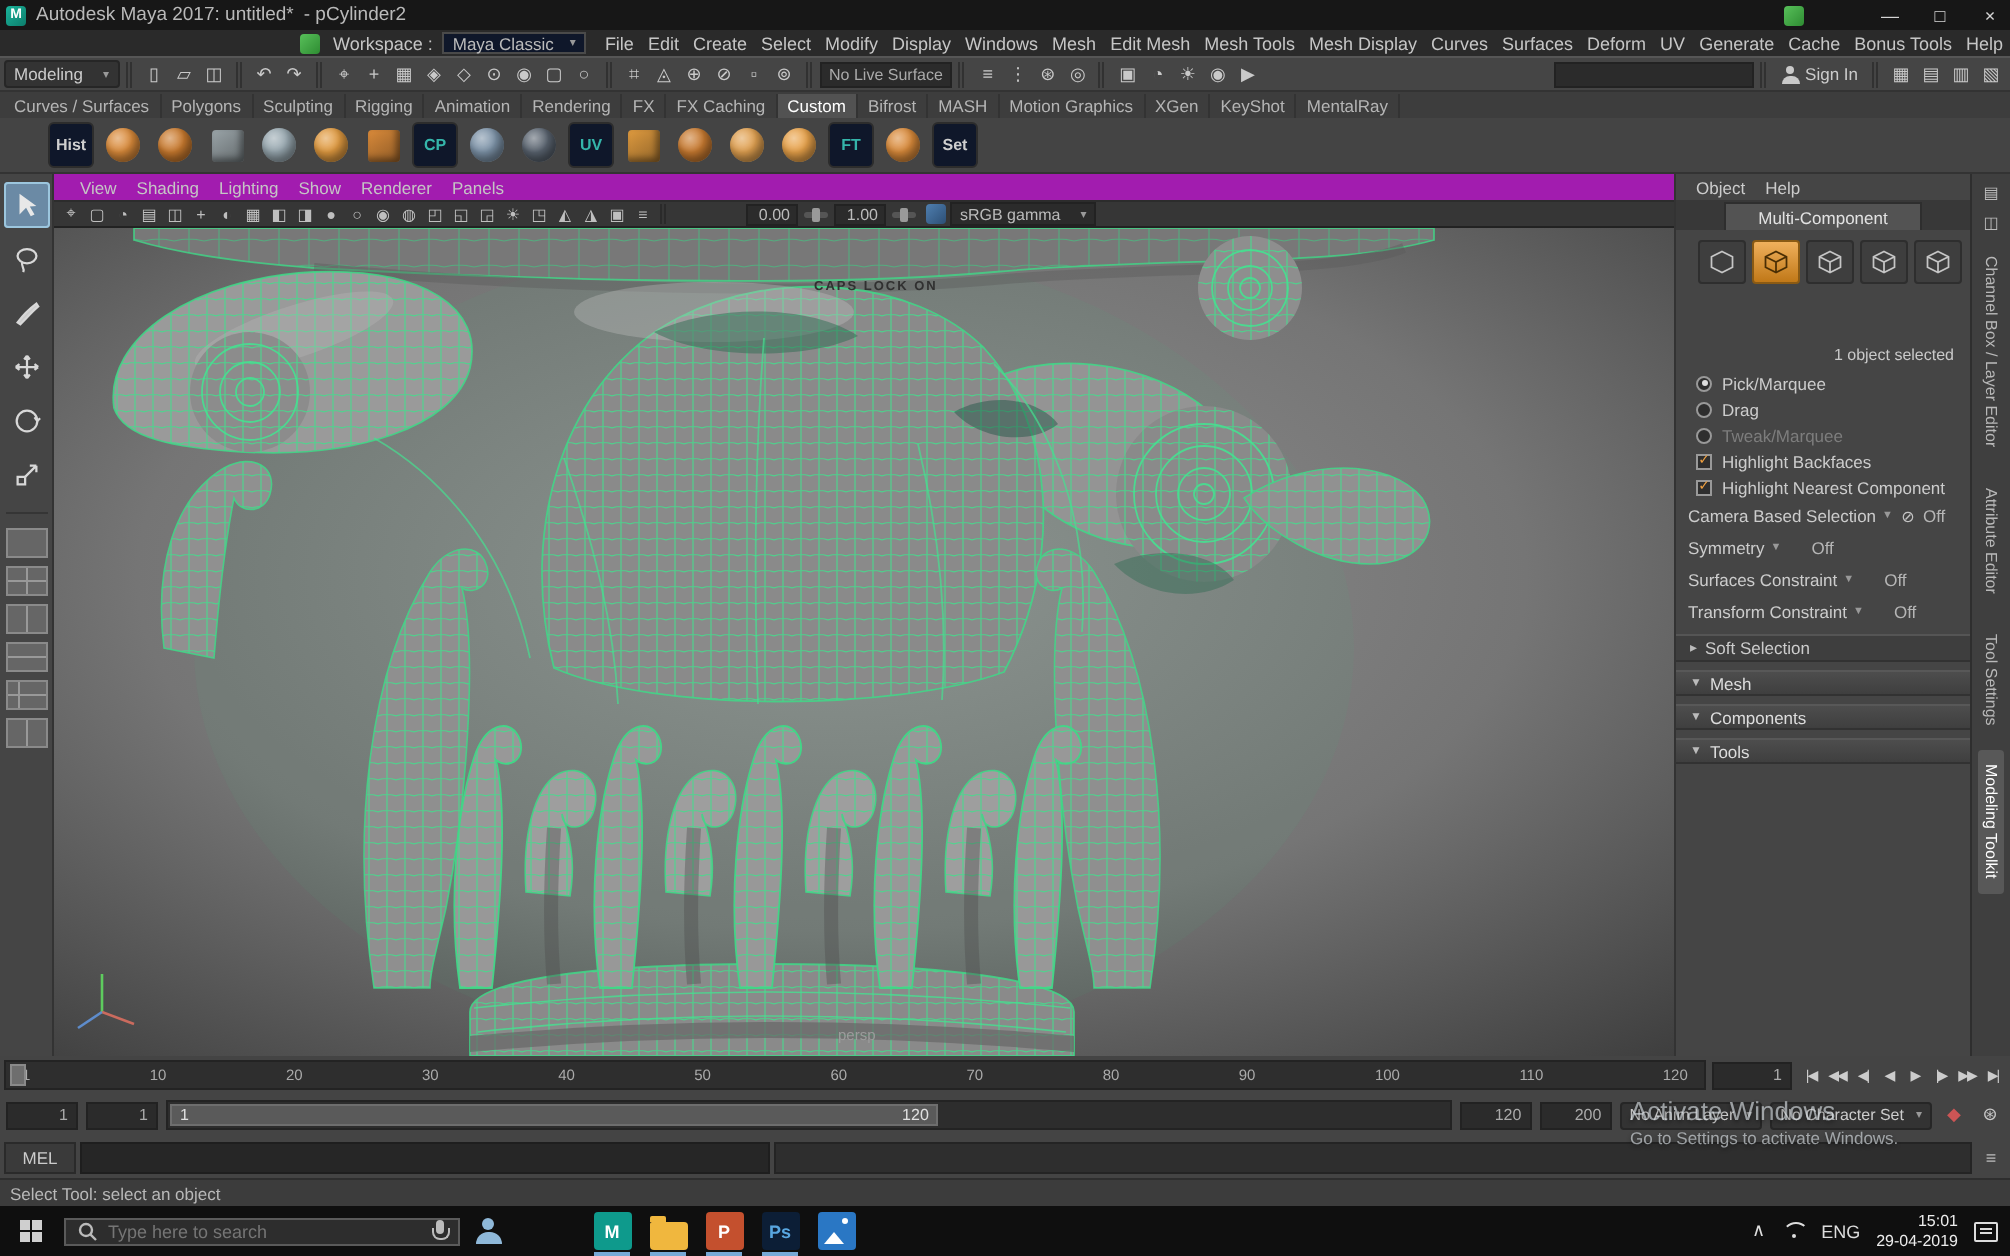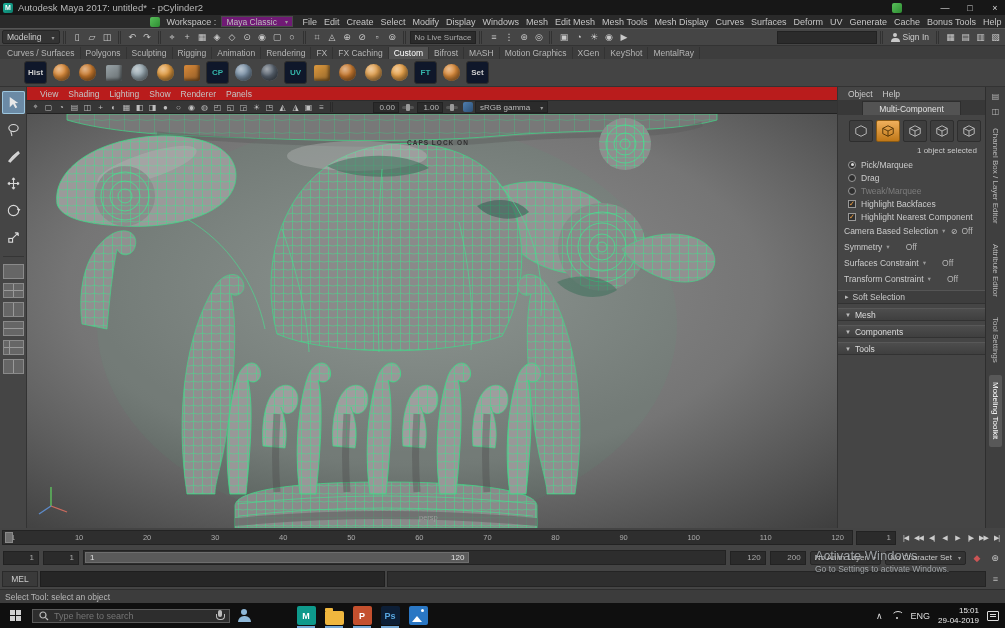--- a/index.html
+++ b/index.html
@@ -10,21 +10,21 @@
 #titlebar{top:0;height:15px;background:#171717;display:flex;align-items:center;color:#b9b9b9;font-size:9.5px;gap:5px;padding-left:3px;}
 .mico{width:10px;height:10px;border-radius:2px;background:linear-gradient(135deg,#1ab49b,#0d7d6c);color:#fff;font-size:7px;font-weight:bold;display:flex;align-items:center;justify-content:center;}
 #titlebar .spacer{flex:1;}
 .greenico{width:10px;height:10px;border-radius:2px;background:linear-gradient(135deg,#58c05a,#2e8c32);margin-right:28px;}
 .winbtn{width:20px;height:15px;display:flex;align-items:center;justify-content:center;color:#d5d5d5;font-size:9px;}
 
 
 #menubar{top:15px;height:13px;background:#2a2a2a;display:flex;align-items:center;font-size:9px;color:#c6c6c6;padding-left:4px;}
 #menubar .mi{padding:0 3.5px;height:100%;display:flex;align-items:center;white-space:nowrap;}
 #menubar .mright{margin-left:auto;display:flex;align-items:center;gap:5px;padding-right:6px;}
-.ws-dd{background:#701a75;border:1px solid #4a4a4a;height:11px;display:flex;align-items:center;font-size:8.5px;padding:0 4px;gap:8px;color:#bbb;}
+.ws-dd{background:#0f172a;border:1px solid #4a4a4a;height:11px;display:flex;align-items:center;font-size:8.5px;padding:0 4px;gap:8px;color:#bbb;}
 .tinyarr{font-size:6px;color:#999;}
 
 
 #statusline{top:28px;height:18px;background:#454545;border-top:1px solid #565656;border-bottom:1px solid #333;display:flex;align-items:center;gap:1px;padding:0 2px;}
 .grip{width:4px;height:13px;background:repeating-linear-gradient(90deg,#313131 0 1px,transparent 1px 2px);margin:0 2px;flex:none;}
 .dd{background:#333;border:1px solid #262626;border-radius:2px;height:14px;display:flex;align-items:center;padding:0 4px;gap:10px;color:#ccc;font-size:8.5px;white-space:nowrap;}
 .sicon{width:15px;height:14px;display:flex;align-items:center;justify-content:center;color:#c9c9c9;font-size:9px;flex:none;}
 .sfield{background:#2b2b2b;border:1px solid #222;height:13px;color:#aaa;font-size:8px;display:flex;align-items:center;padding:0 4px;white-space:nowrap;}
 #statusline .push{flex:1;}
 .signin{display:flex;align-items:center;gap:3px;color:#ccc;font-size:8.5px;padding:0 4px;}
@@ -54,21 +54,21 @@
 .tool svg{stroke:#d8d8d8;fill:none;stroke-width:1.2;}
 .tool.active svg{stroke:#fff;}
 .toolsep{width:21px;height:1px;background:#353535;margin:3px 0;}
 .laybtn{width:21px;height:15px;border:1px solid #8a8a8a;background:#666;position:relative;flex:none;}
 .laybtn.l4::before{content:"";position:absolute;inset:0;background:linear-gradient(#999,#999) 50% 0/1px 100% no-repeat,linear-gradient(#999,#999) 0 50%/100% 1px no-repeat;}
 .laybtn.l2v::before{content:"";position:absolute;inset:0;background:linear-gradient(#999,#999) 50% 0/1px 100% no-repeat;}
 .laybtn.l2h::before{content:"";position:absolute;inset:0;background:linear-gradient(#999,#999) 0 50%/100% 1px no-repeat;}
 .laybtn.l3::before{content:"";position:absolute;inset:0;background:linear-gradient(#999,#999) 33% 0/1px 100% no-repeat,linear-gradient(#999,#999) 33% 50%/100% 1px no-repeat;}
 
 #vpcol{flex:1;display:flex;flex-direction:column;background:#393939;min-width:0;}
-#panelmenu{height:13px;background:#b91c1c;display:flex;align-items:center;font-size:8.5px;color:#c5c5c5;padding-left:8px;flex:none;}
+#panelmenu{height:13px;background:#a21caf;display:flex;align-items:center;font-size:8.5px;color:#c5c5c5;padding-left:8px;flex:none;}
 #panelmenu span{padding:0 5px;}
 #vptoolbar{height:14px;background:#363636;border-top:1px solid #2c2c2c;border-bottom:1px solid #222;display:flex;align-items:center;font-size:8px;color:#bfbfbf;padding-left:2px;flex:none;}
 .vticon{width:13px;height:12px;display:flex;align-items:center;justify-content:center;font-size:8px;flex:none;}
 .vtsep{width:3px;height:10px;background:repeating-linear-gradient(90deg,#2a2a2a 0 1px,transparent 1px 2px);margin:0 2px;flex:none;}
 .vtfield{background:#2b2b2b;border:1px solid #222;height:11px;min-width:26px;color:#bbb;font-size:8px;display:flex;align-items:center;justify-content:flex-end;padding:0 3px;flex:none;}
 .vtslider{width:12px;height:3px;background:#555;border-radius:2px;margin:0 3px;flex:none;position:relative;}
 .vtslider::after{content:"";position:absolute;left:4px;top:-2px;width:4px;height:7px;background:#999;border-radius:1px;}
 .colorchip{width:10px;height:10px;border-radius:2px;background:linear-gradient(135deg,#4f7fb0,#2d4f75);margin:0 2px;flex:none;}
 .vtdd{background:#2b2b2b;border:1px solid #222;height:12px;display:flex;align-items:center;gap:10px;padding:0 4px;color:#bbb;font-size:8px;flex:none;}
 #canvas{flex:1;position:relative;min-height:0;}
@@ -79,21 +79,21 @@
 #tk-menu{height:13px;display:flex;gap:2px;padding-left:6px;align-items:center;flex:none;}
 #tk-menu span{padding:0 4px;}
 #tk-tab{height:15px;background:#383838;display:flex;align-items:flex-end;justify-content:center;flex:none;}
 #tk-tab .tab{background:#535353;border:1px solid #2e2e2e;border-bottom:none;height:14px;padding:0 16px;display:flex;align-items:center;color:#e2e2e2;font-size:8.5px;}
 #tk-modes{display:flex;gap:3px;padding:5px 4px 2px 6px;align-items:center;flex:none;}
 .mode{width:24px;height:22px;border:1px solid #2e2e2e;border-radius:2px;background:#3e3e3e;display:flex;align-items:center;justify-content:center;}
 .mode svg{stroke:#c5c5c5;fill:none;stroke-width:1;}
 .mode.active{background:linear-gradient(#f0b05c,#c07818);border-color:#8a5a14;}
 .mode.active svg{stroke:#4a2e04;}
 .mode.last{margin-left:auto;}
-#tk-selinfo{text-align:right;padding:2px 8px 3px;color:#c9c9c9;font-size:8px;flex:none;}
+#tk-selinfo{text-align:right;padding:2px 8px 3px;color:#c9c9c9;font-size:8px;flex:none;margin-top:27px;}
 .optrow{display:flex;align-items:center;gap:5px;padding:1.5px 10px;}
 .optrow .mark{width:8px;height:8px;border:1px solid #999;background:#2e2e2e;display:flex;align-items:center;justify-content:center;font-size:7px;color:#f0a040;line-height:1;flex:none;}
 .optrow.radio .mark{border-radius:50%;position:relative;}
 .optrow.radio.checked .mark::after{content:"";position:absolute;inset:1.5px;border-radius:50%;background:#ddd;}
 .optrow.disabled{color:#7d7d7d;}
 .conrow{display:flex;align-items:center;gap:3px;padding:0 6px;height:16px;}
 .conrow .arr{font-size:5.5px;color:#999;}
 .conrow .sl{font-size:8px;color:#c5c5c5;width:9px;text-align:center;}
 .conrow .val{color:#b5b5b5;}
 #softsel{height:14px;background:#3e3e3e;border-top:1px solid #555;border-bottom:1px solid #323232;display:flex;align-items:center;gap:4px;padding-left:7px;margin-top:3px;flex:none;}

